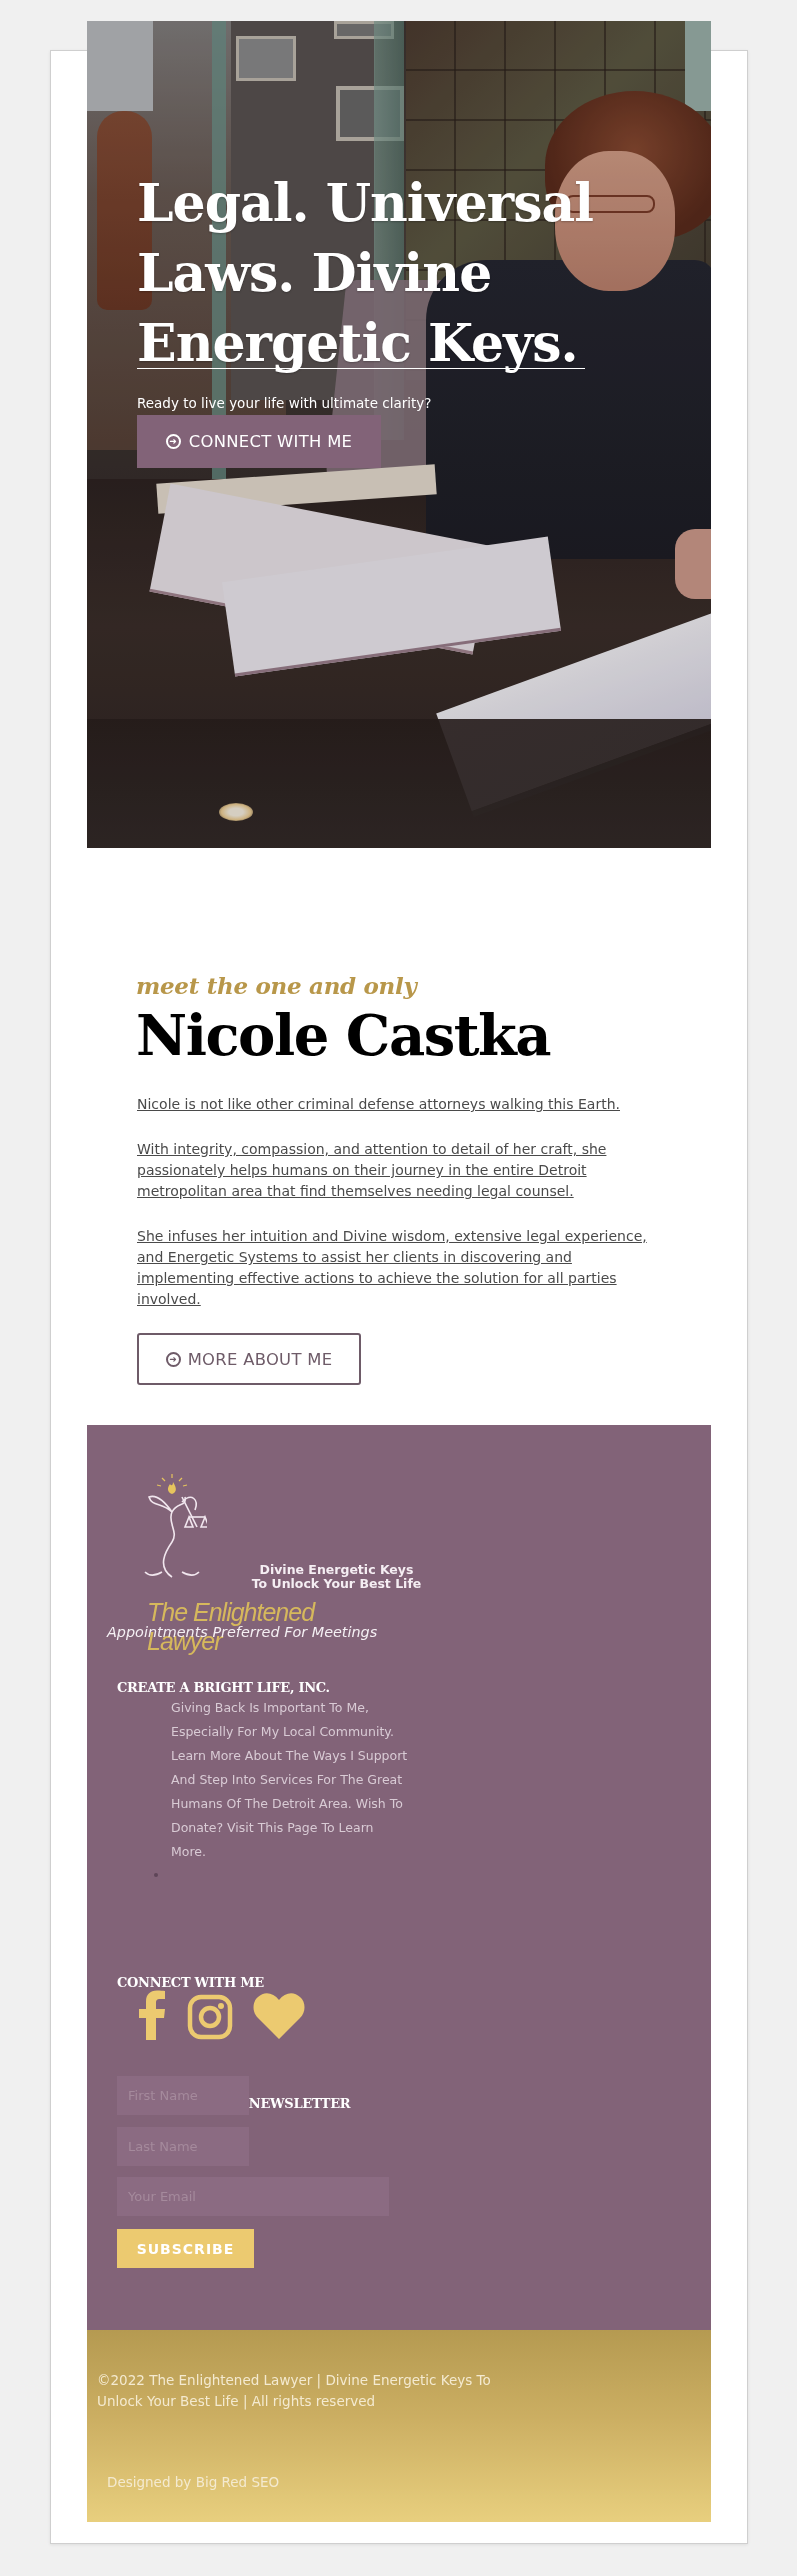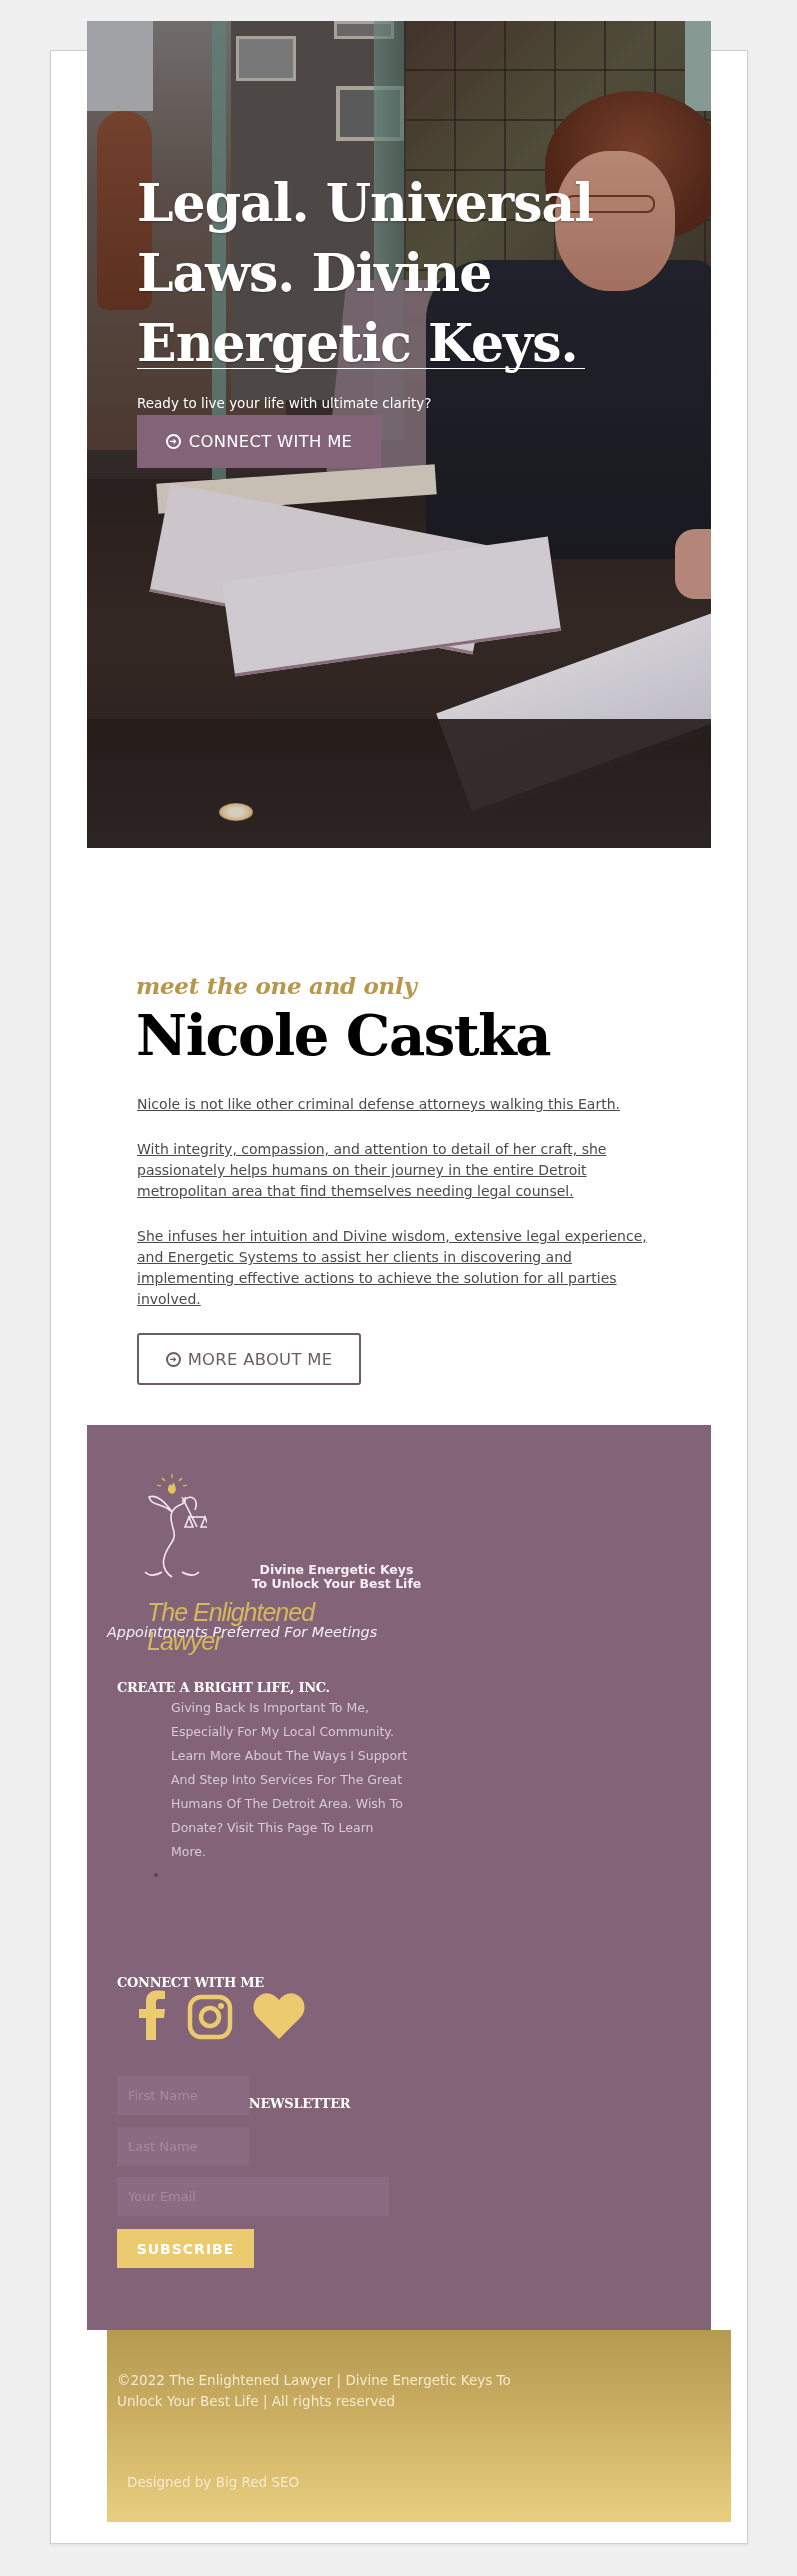--- a/index.html
+++ b/index.html
@@ -120,21 +120,21 @@
   .social svg { display: block; }
   .news-title { position: absolute; left: 30px; top: 636px; font-family: "DejaVu Serif", serif; font-weight: bold; font-size: 13px; color: #fff; letter-spacing: -0.3px; margin-top: 35px; }
   .field { position: absolute; left: 30px; height: 39px; background: #8b6b82; border: 0; color: #e5e5e5;
     padding: 0 11px; font-size: 13px; font-family: "DejaVu Sans", sans-serif; outline: none; }
   .field::placeholder { color: #a58a9c; }
   .btn-sub { position: absolute; left: 30px; top: 804px; width: 137px; height: 39px; background: #ecca70; border: 0;
     color: #fff; font-weight: bold; font-size: 14px; letter-spacing: 1px; font-family: "DejaVu Sans", sans-serif; }
 
   
   .footer-gold { position: absolute; left: 87px; top: 2330px; width: 624px; height: 192px;
-    background: linear-gradient(180deg, #b59a51 0%, #cbae62 45%, #e8cf7e 100%); margin-left: 20px; }
+    background: linear-gradient(180deg, #b59a51 0%, #cbae62 45%, #e8cf7e 100%); }
   .copyright { position: absolute; left: 10px; top: 40px; width: 419px; font-size: 13.5px; line-height: 21px; color: #f4ead0; }
   .designed { position: absolute; left: 20px; top: 144px; font-size: 13.5px; color: #f4ead0; }
 </style>
 </head>
 <body>
 
 <div class="card"></div>
 
 <section class="hero">
   <div>

